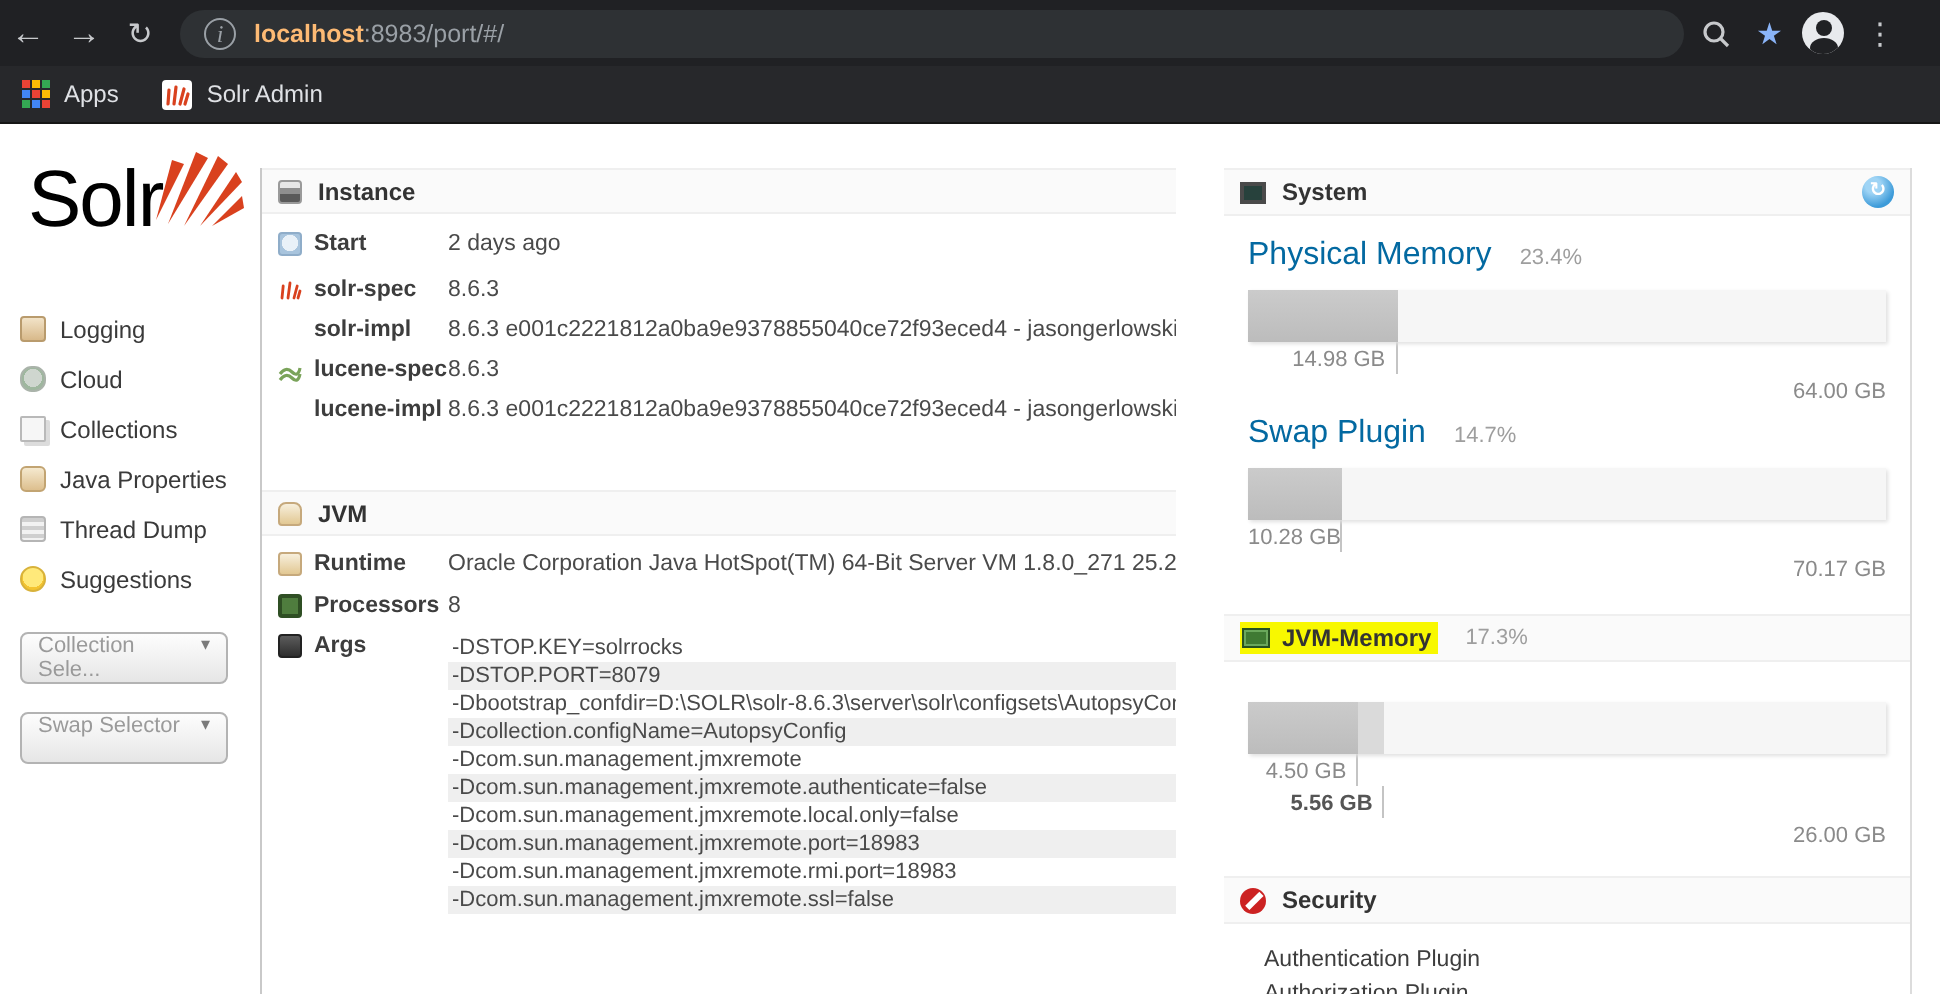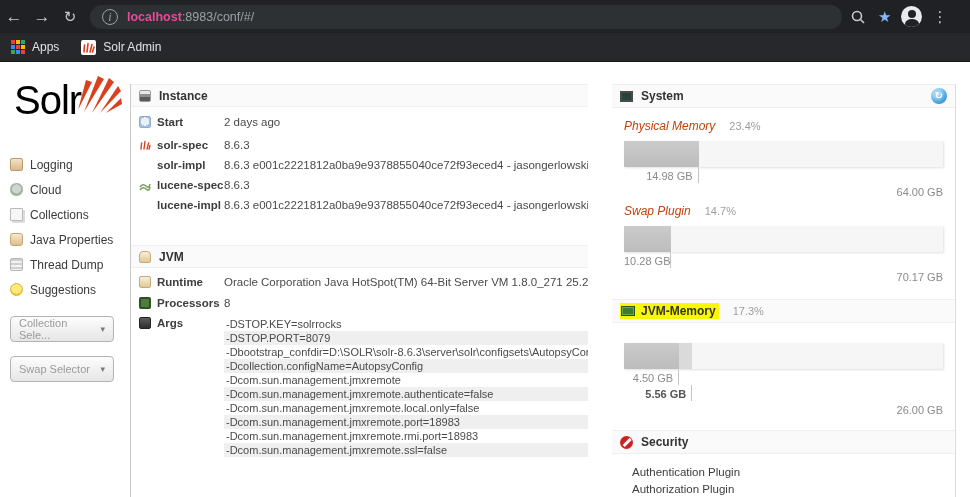--- a/index.html
+++ b/index.html
@@ -11,21 +11,21 @@
   .toolbar { position:absolute; top:0; left:0; width:970px; height:33px;
              background:#202124; display:flex; align-items:center; }
   .nav-btn { color:#c7c9cc; font-size:17px; width:28px; text-align:center; cursor:pointer; }
   .nav-btn.reload { font-size:15px; }
   .omnibox { display:flex; align-items:center; height:24px; width:752px; margin-left:6px;
              background:#2e3134; border-radius:13px; padding:0 12px; }
   .omni-info { color:#9aa0a6; font-size:12px; width:16px; height:16px; border:1px solid #9aa0a6;
                border-radius:50%; text-align:center; line-height:14px; font-style:italic;
                font-family:"Liberation Serif",serif; margin-right:9px; flex:0 0 auto;}
   .url { font-size:12.5px; color:#9aa0a6; white-space:nowrap; }
-  .url b { color:#ec4899; font-weight:bold;text-align:right; }
+  .url b { color:#fdba74; font-weight:bold;text-align:right; }
   .tb-right { display:flex; align-items:center; margin-left:8px; }
   .zoom-ic { width:20px; margin-right:8px; }
   .star { color:#8ab4f8; font-size:15px; margin-right:10px; }
   .avatar { width:21px; height:21px; border-radius:50%; background:#e8eaed; position:relative;
             overflow:hidden; margin-right:10px;}
   .avatar::before { content:""; position:absolute; top:4px; left:6.5px; width:8px; height:8px;
                     border-radius:50%; background:#202124; }
   .avatar::after { content:""; position:absolute; top:13px; left:3.5px; width:14px; height:10px;
                    border-radius:50%; background:#202124; }
   .dots { color:#c7c9cc; font-size:15px; margin-right:6px; letter-spacing:0; }
@@ -55,21 +55,21 @@
   .ic-dashboard { background:radial-gradient(circle at 40% 55%, #6b3a3a 0 35%, #2e2e2e 36%); border-radius:50%; }
   .ic-logging   { background:linear-gradient(#f2e3c8, #d8b98a); border:1px solid #b99b6d; }
   .ic-cloud     { background:radial-gradient(circle at 50% 45%, #cfd6cf 0 55%, #9fb79f 56%); border-radius:45%; border:1px solid #aab3aa;}
   .ic-collections { background:#f6f6f6; border:1px solid #b9b9b9; box-shadow:2px 2px 0 #dcdcdc; border-radius:1px;}
   .ic-javaprops { background:linear-gradient(#f5e9cf, #ddbf8e); border:1px solid #c2a472; border-radius:3px;}
   .ic-threads   { background:repeating-linear-gradient(#cfcfcf 0 2px, #f2f2f2 2px 4px); border:1px solid #b5b5b5;}
   .ic-suggest   { background:radial-gradient(circle at 50% 40%, #ffe97a 0 60%, #f4c430 61%); border-radius:50%; border:1px solid #d8b23a;}
 
   .selector { width:104px; height:26px; margin:14px 0 0 10px; border:1px solid #b3b3b3;
               border-radius:4px; background:linear-gradient(#fdfdfd,#e6e6e6);
-              display:flex; align-items:center; justify-content:space-between;
+              display:flex; justify-content:space-between;
               padding:0 8px; font-size:11px; color:#9a9a9a; cursor:pointer; }
   .selector .arrow { color:#7a7a7a; font-size:9px; }
 
   
   .main { position:absolute; top:22px; left:130px; width:458px; height:478px;
           border-left:1px solid #c9c9c9; overflow:hidden; padding-left:0; }
   .section-head { height:23px; background:#fafafa; border-top:1px solid #efefef;
                   border-bottom:1px solid #efefef; display:flex; align-items:center;
                   padding-left:8px; font-size:12px; font-weight:bold; color:#333; }
   .shead-ic { width:12px; height:12px; margin-right:8px; border-radius:2px; }
@@ -98,21 +98,21 @@
   .refresh { margin-left:auto; width:16px; height:16px; border-radius:50%;
              background:radial-gradient(circle at 35% 30%, #9fd4f5 0 25%, #3d9bd9 70%);
              color:#fff; font-size:10px; text-align:center; line-height:16px; cursor:pointer; }
   .ic-mem { width:14px; height:10px; background:#3f7a33; border:1px solid #27521f;
             box-shadow:inset 0 0 0 1px #6aa85c; margin-right:6px; }
   .ic-noentry { width:13px; height:13px; border-radius:50%; background:#cc2222; position:relative; margin-right:8px;}
   .ic-noentry::before { content:""; position:absolute; left:1.5px; top:5.5px; width:10px; height:2.5px;
                         background:#fff; transform:rotate(-45deg); }
 
   .mem-label-row { display:flex; align-items:baseline; margin:11px 12px 0 12px; }
-  .mem-name { font-size:12px; color:#c2410c;font-style:italic; }
+  .mem-name { font-size:16px; color:#0369a1; }
   .mem-pct { font-size:11px; color:#9e9e9e; margin-left:14px; }
   .membar-wrap { margin:8px 12px 0 12px; }
   .membar { position:relative; height:26px; background:#f6f6f6; box-shadow:1px 1px 2px #e0e0e0; }
   .membar .fill { position:absolute; left:0; top:0; height:26px; background:linear-gradient(#cbcbcb,#bcbcbc); }
   .membar .fill.alloc { background:#dadada; }
   .used-row { border-right:1px solid #c4c4c4; text-align:right; font-size:11px; color:#8a8a8a;
               padding:3px 5px 1px 0; white-space:nowrap; }
   .used-row.strong { color:#555; font-weight:bold; }
   .total-row { text-align:right; font-size:11px; color:#8a8a8a; padding:3px 0 0 0; }
   .jvm-strip { margin-top:16px; }
@@ -126,21 +126,21 @@
 <body>
 
 <div class="screen">
 
   <div class="toolbar">
     <span class="nav-btn">←</span>
     <span class="nav-btn">→</span>
     <span class="nav-btn reload">↻</span>
     <div class="omnibox">
       <span class="omni-info">i</span>
-      <span class="url"><b>localhost</b><span>:8983/conf/#/</span></span>
+      <span class="url"><b>localhost</b><span>:8983/port/#/</span></span>
     </div>
     <div class="tb-right">
       <span class="zoom-ic">
         <svg width="16" height="16" viewBox="0 0 16 16">
             <circle cx="7" cy="7" r="4.5" fill="none" stroke="#c7c9cc" stroke-width="1.6"></circle>
             <line x1="10.5" y1="10.5" x2="14" y2="14" stroke="#c7c9cc" stroke-width="1.6"></line>
           </svg>
       </span>
       <span class="star">★</span>
       <span class="avatar"></span>

